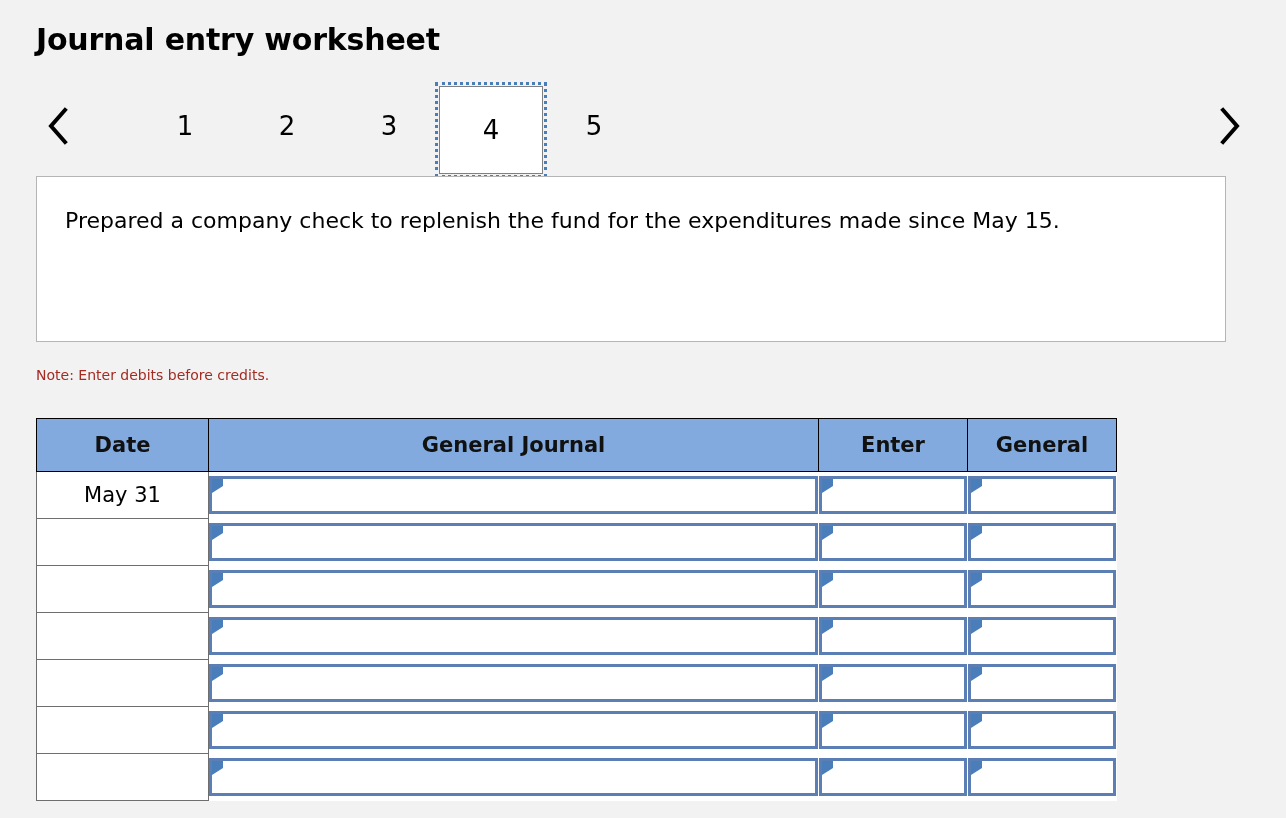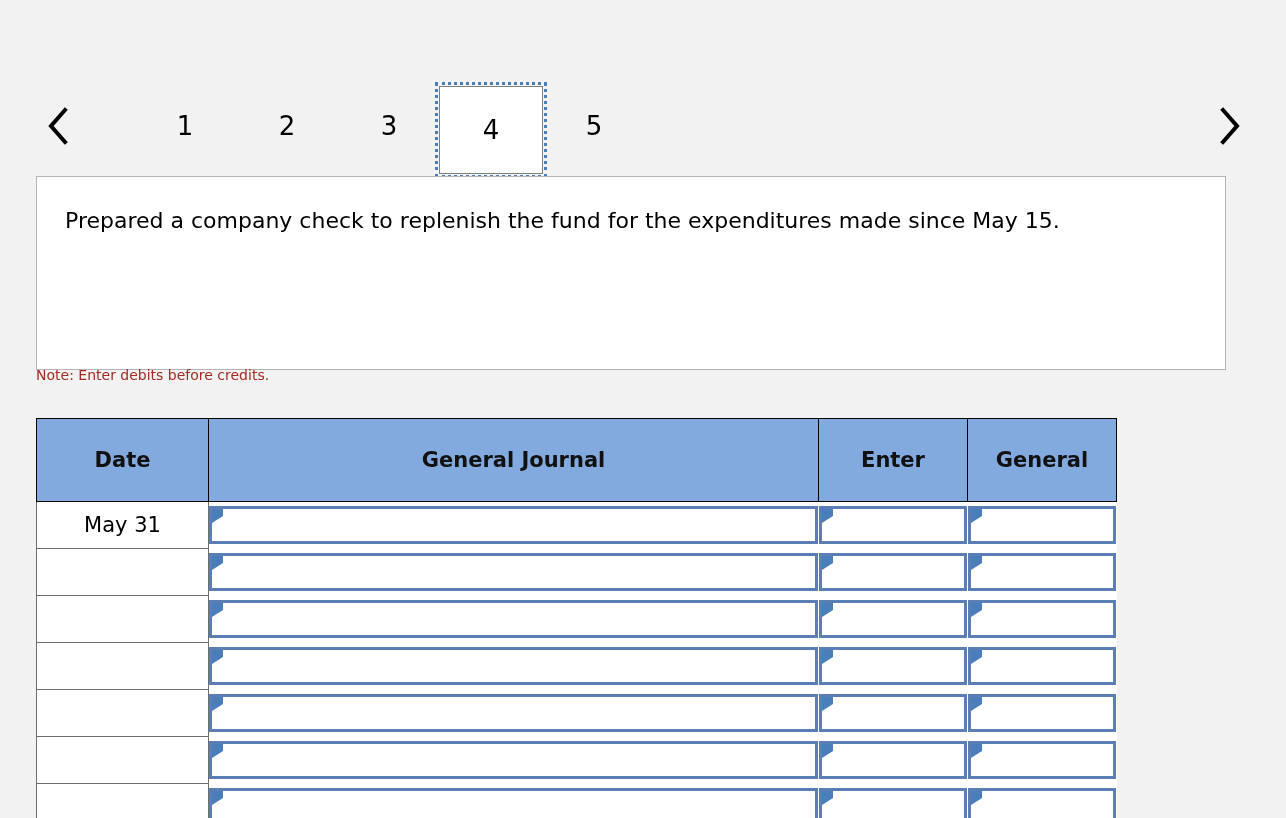--- a/index.html
+++ b/index.html
@@ -84,21 +84,21 @@
     top: -4px;
     width: 104px;
   }
 
   
   .question-box {
     position: absolute;
     left: 36px;
     top: 176px;
     width: 1190px;
-    height: 194px;
+    height: 166px;
     background: #ffffff;
     border: 1px solid #b5b5b5;
     box-sizing: border-box;
   }
   .question-text {
     position: absolute;
     left: 28px;
     top: 26px;
     right: 24px;
     font-size: 22px;
@@ -125,21 +125,21 @@
     border-collapse: collapse;
     table-layout: fixed;
   }
   .journal th {
     background: #82aade;
     border: 1px solid #000;
     font-size: 21px;
     font-weight: bold;
     color: #111;
     height: 52px;
-    padding: 15px;
+    padding: 0;
     text-align: center;
   }
   .col-date    { width: 172px; }
   .col-journal { width: 610px; }
   .col-debit   { width: 149px; }
   .col-credit  { width: 149px; }
 
   .journal td {
     padding: 0;
     height: 46px;
@@ -186,20 +186,21 @@
     color: #000;
     white-space: nowrap;
     overflow: hidden;
   }
 </style>
 </head>
 <body>
 
 <div class="page">
 
+  <div class="worksheet-title">Journal entry worksheet</div>
 
   <div class="pager">
     <div class="chevron prev">
       <span>
         <svg width="26" height="40" viewBox="0 0 26 40" aria-hidden="true">
           <polyline points="20,4 6,20 20,36" fill="none" stroke="#000" stroke-width="4" stroke-linecap="square" stroke-linejoin="miter"></polyline>
         </svg>
       </span>
     </div>
 

